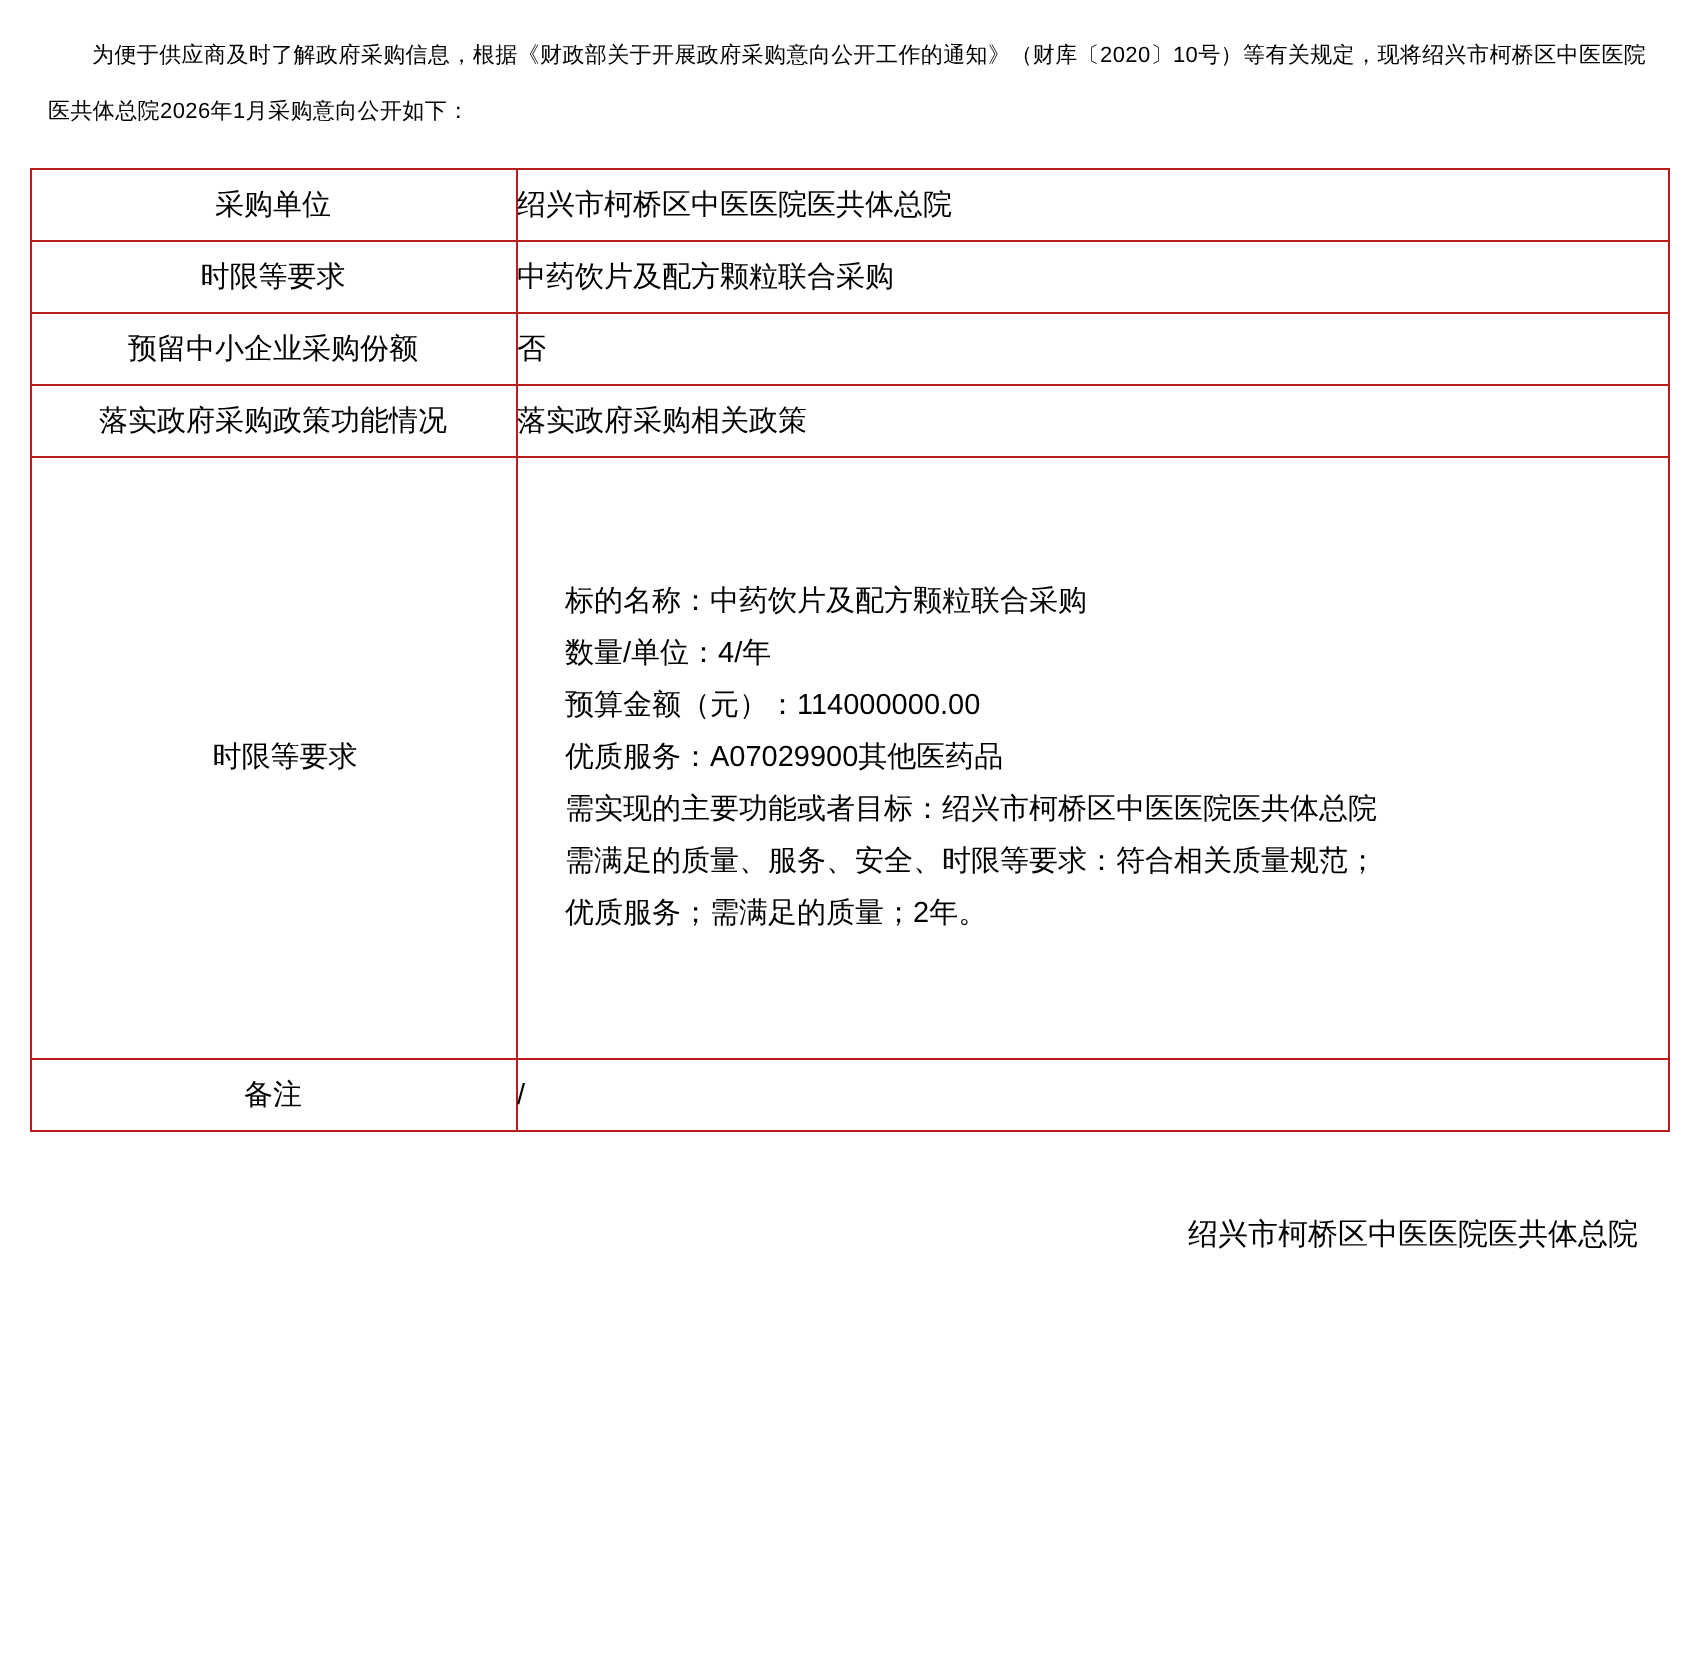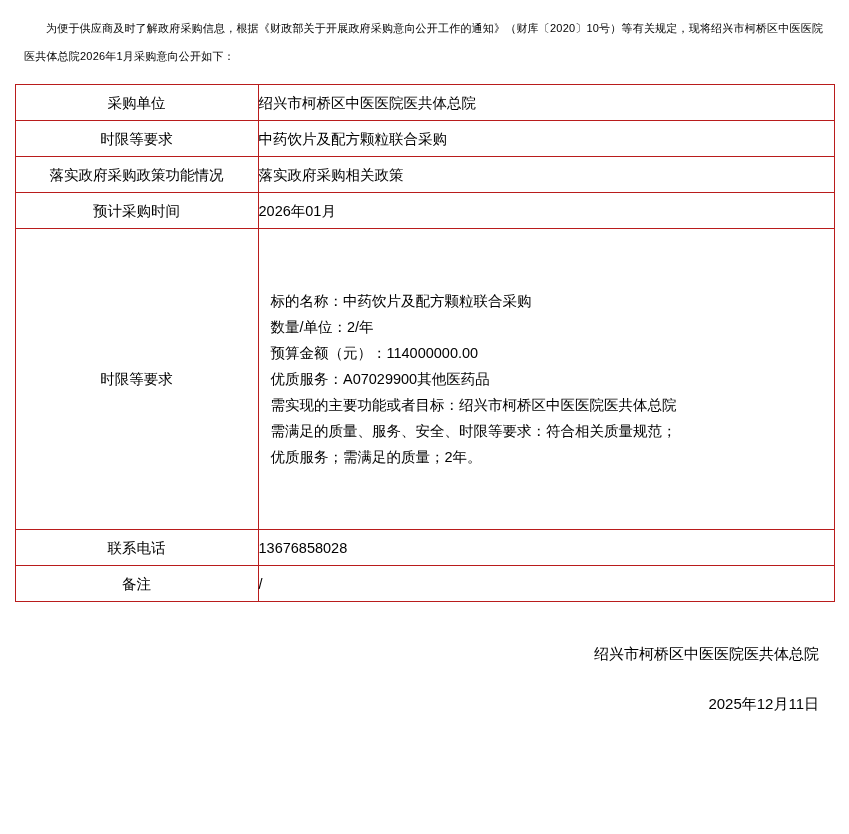--- a/index.html
+++ b/index.html
@@ -50,20 +50,21 @@
   }
   td.value {
     text-align: left;
     padding: 4px 12px;
     line-height: 22px;
   }
   tr.tall td.label,
   tr.tall td.value {
     height: 300px;
     vertical-align: middle;
+    padding-left: 12px;
   }
   .req-block {
     padding-left: 12px;
     line-height: 26px;
     font-size: 14.5px;
   }
   .req-block div {
     white-space: pre-wrap;
   }
   .footer {
@@ -88,50 +89,45 @@
     <tbody>
       <tr>
         <td class="label">采购单位</td>
         <td class="value">绍兴市柯桥区中医医院医共体总院</td>
       </tr>
       <tr>
         <td class="label">时限等要求</td>
         <td class="value">中药饮片及配方颗粒联合采购</td>
       </tr>
       <tr>
+        <td class="label">预留中小企业采购份额</td>
+        <td class="value">否</td>
+      </tr>
+      <tr>
         <td class="label">落实政府采购政策功能情况</td>
         <td class="value">落实政府采购相关政策</td>
-      </tr>
-      <tr>
-        <td class="label">预计采购时间</td>
-        <td class="value">2026年01月</td>
       </tr>
       <tr class="tall">
         <td class="label">时限等要求</td>
         <td class="value">
           <div class="req-block">
             <div>标的名称：中药饮片及配方颗粒联合采购</div>
-            <div>数量/单位：2/年</div>
+            <div>数量/单位：4/年</div>
             <div>预算金额（元）：114000000.00</div>
             <div>优质服务：A07029900其他医药品</div>
             <div>需实现的主要功能或者目标：绍兴市柯桥区中医医院医共体总院</div>
             <div>需满足的质量、服务、安全、时限等要求：符合相关质量规范；</div>
             <div>优质服务；需满足的质量；2年。</div>
           </div>
         </td>
-      </tr>
-      <tr>
-        <td class="label">联系电话</td>
-        <td class="value">13676858028</td>
       </tr>
       <tr>
         <td class="label">备注</td>
         <td class="value">/</td>
       </tr>
     </tbody>
   </table>
 
   <div class="footer">
     <div>绍兴市柯桥区中医医院医共体总院</div>
-    <div class="date">2025年12月11日</div>
   </div>
 
 </div>
 
 </body></html>

